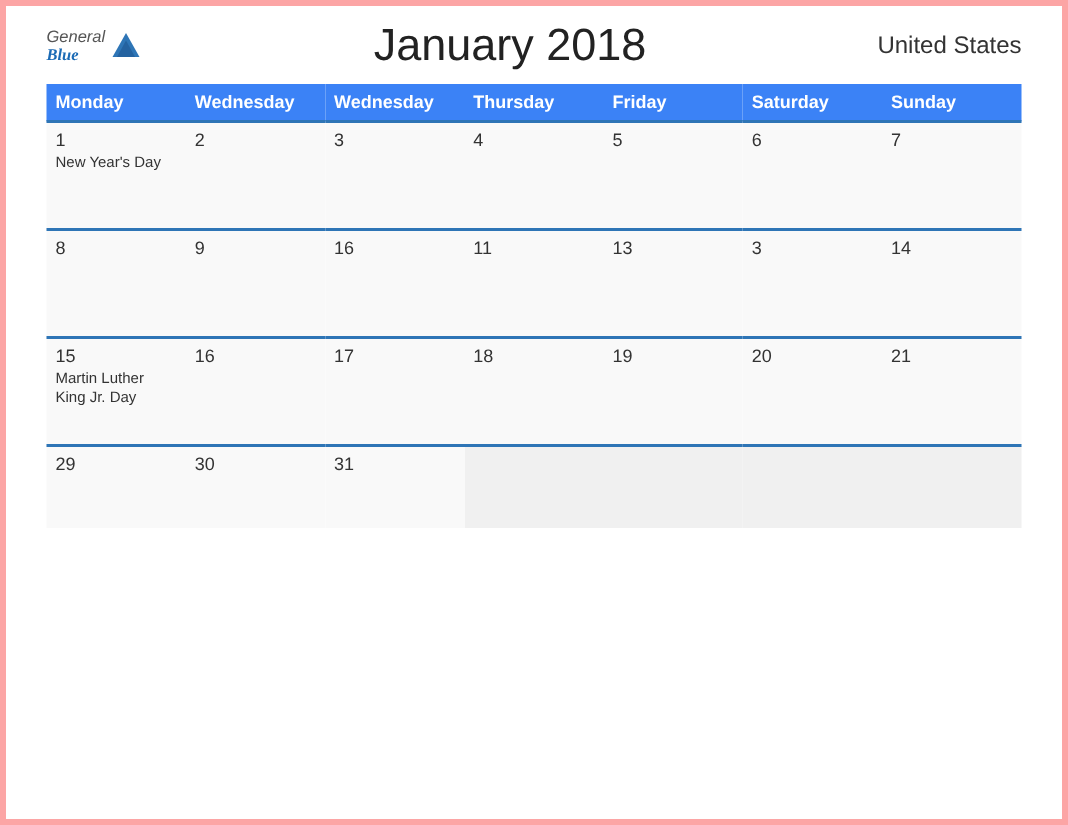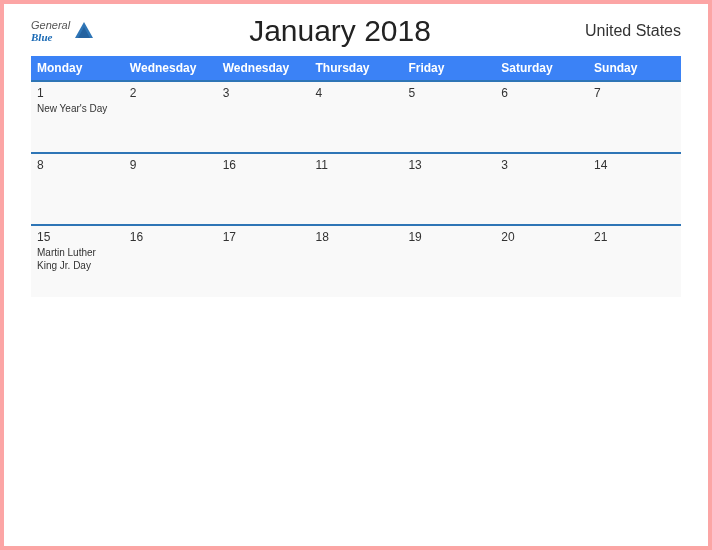--- a/index.html
+++ b/index.html
@@ -201,15 +201,30 @@
           <td>
             <span class="day-number">19</span>
           </td>
           <td>
             <span class="day-number">20</span>
           </td>
           <td>
             <span class="day-number">21</span>
           </td>
         </tr>
+        <tr class="last-row">
+          <td>
+            <span class="day-number">29</span>
+          </td>
+          <td>
+            <span class="day-number">30</span>
+          </td>
+          <td>
+            <span class="day-number">31</span>
+          </td>
+          <td class="empty"></td>
+          <td class="empty"></td>
+          <td class="empty"></td>
+          <td class="empty"></td>
+        </tr>
       </tbody>
   </table>
 </div>
 
 </body></html>

